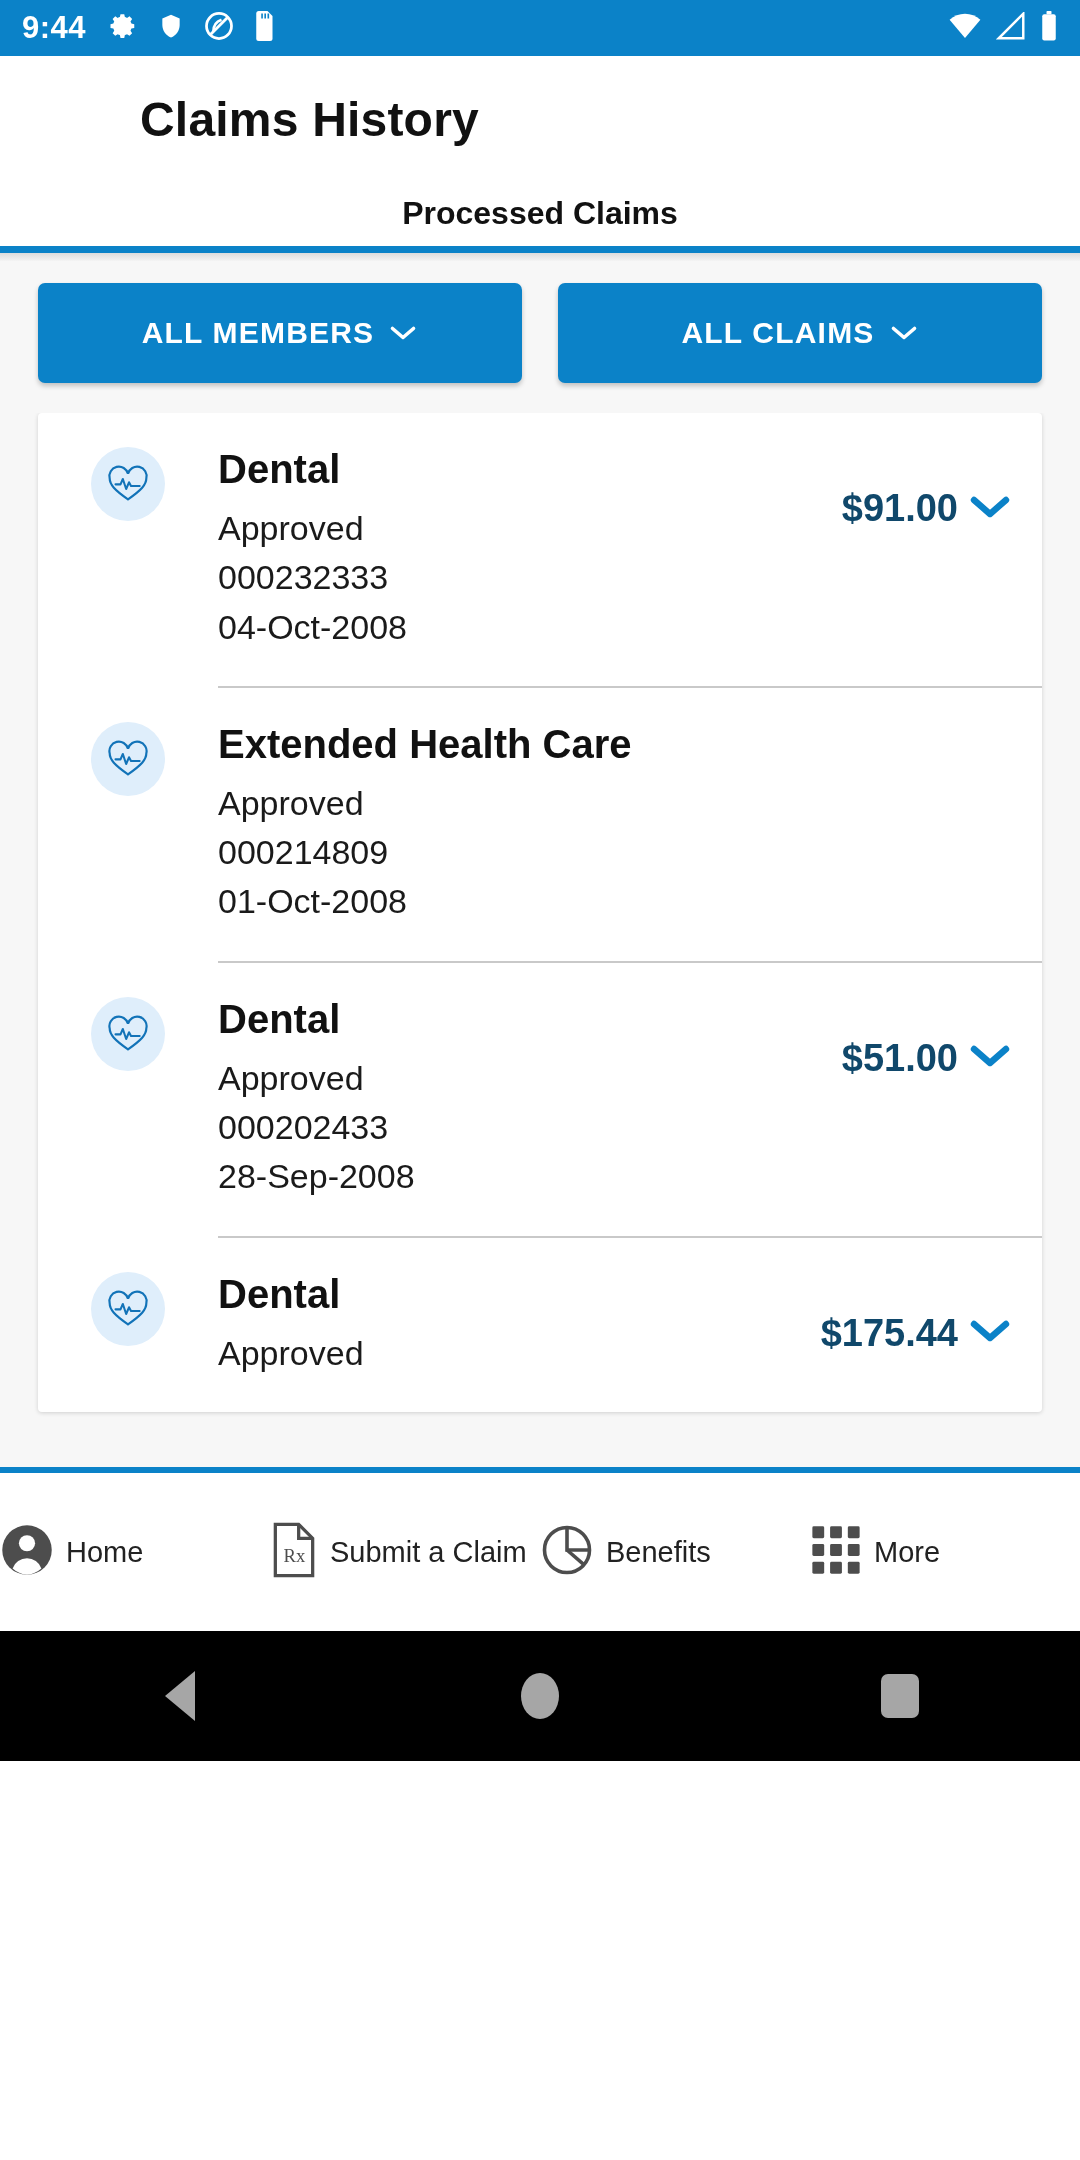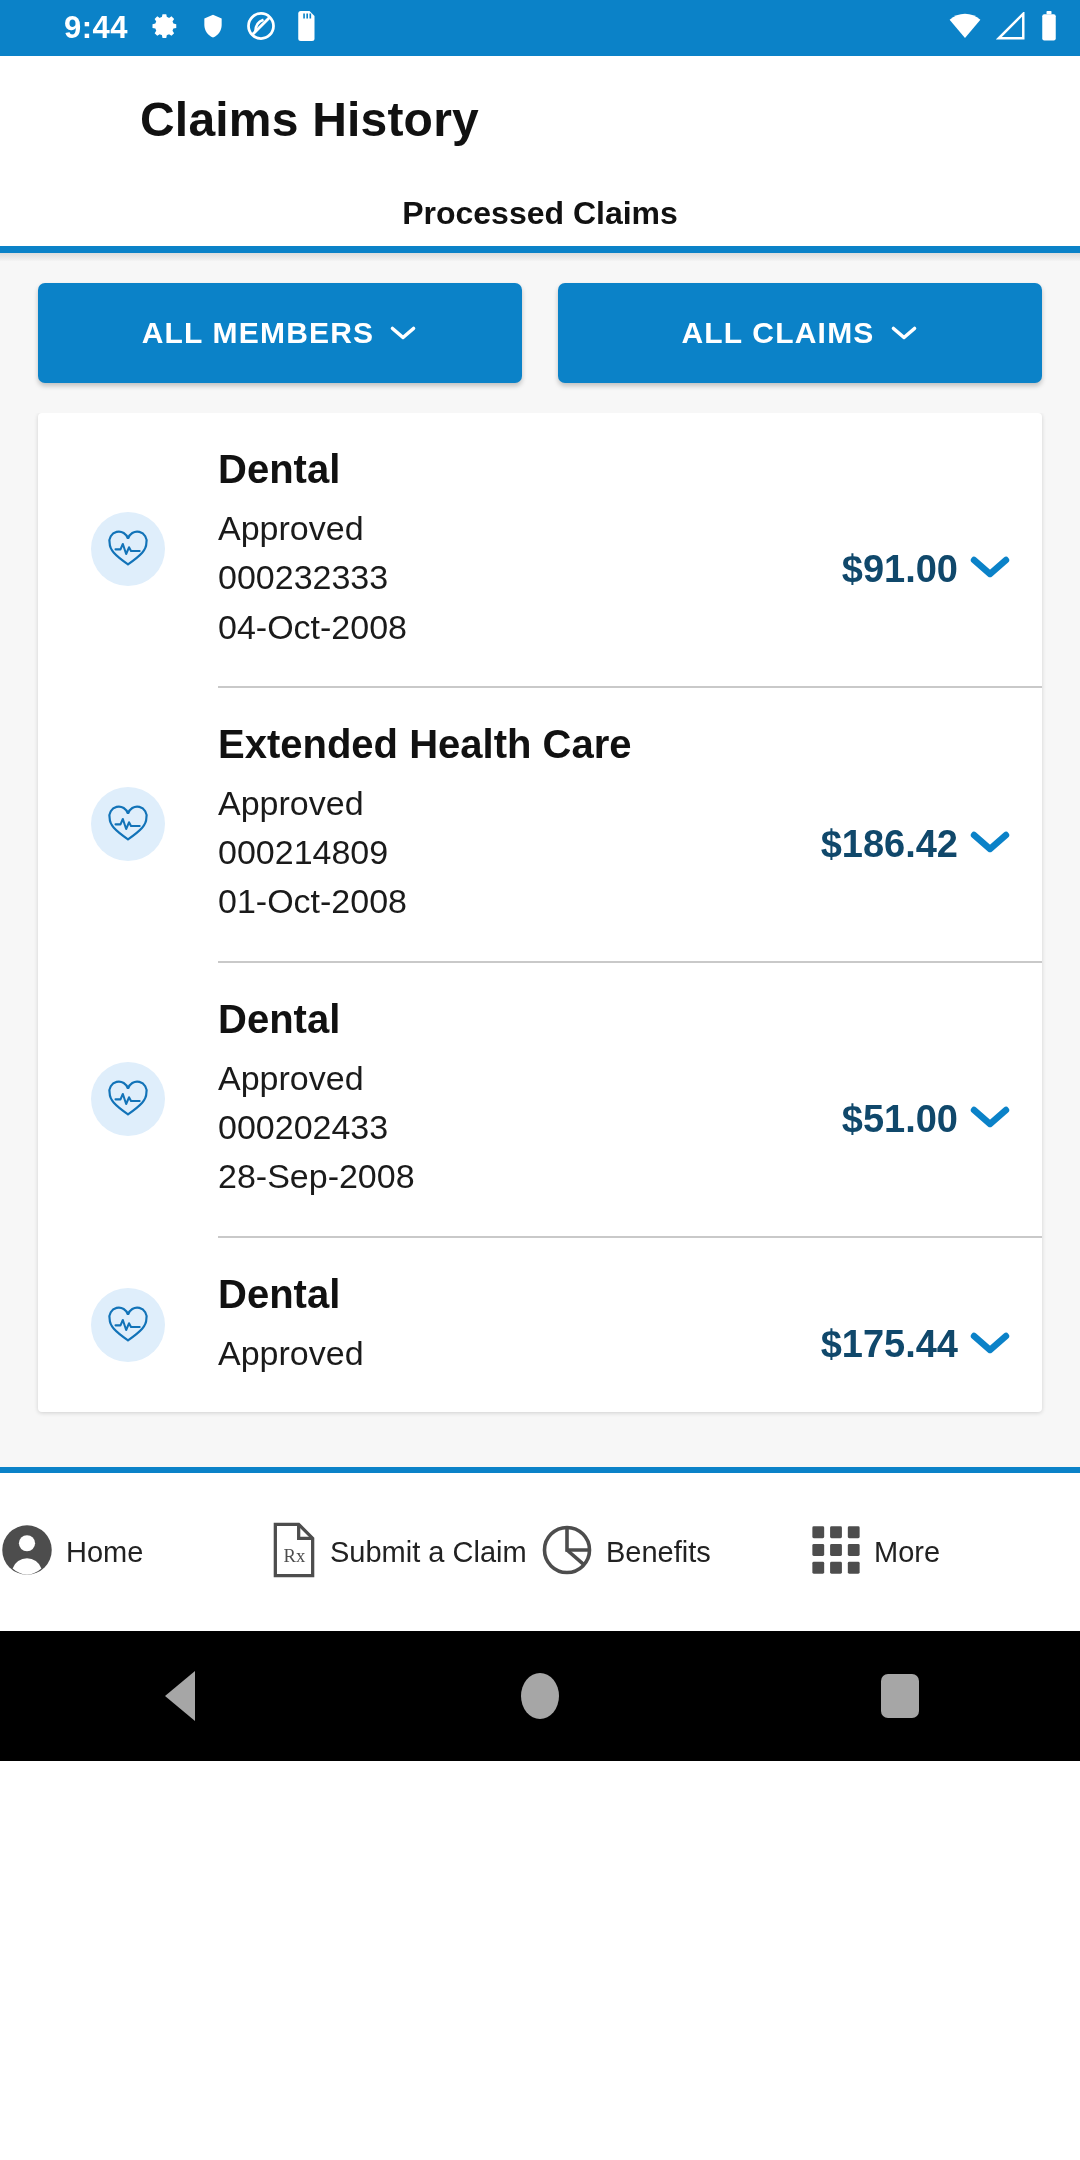--- a/index.html
+++ b/index.html
@@ -8,21 +8,21 @@
     font-family:"Liberation Sans", sans-serif;
     background:#ffffff;
     overflow:hidden;
   }
 
   
   .statusbar{
     height:56px; background:#0B82C8; color:#fff;
     display:flex; align-items:center; padding:0 22px;
   }
-  .sb-time{ font-size:31px; font-weight:600; letter-spacing:.5px;margin-left:42px; }
+  .sb-time{ font-size:31px; font-weight:600; letter-spacing:.5px; }
   .sb-left-icons{ display:flex; align-items:center; gap:20px; margin-left:22px; }
   .sb-spacer{ flex:1; }
   .sb-right-icons{ display:flex; align-items:center; gap:14px; }
 
   
   .title-wrap{ padding:36px 0 26px 92px; background:#fff; }
   .page-title{ font-size:48px; font-weight:700; color:#111; letter-spacing:.2px;margin-left:48px; }
 
   
   .tabs{ display:flex; background:#fff; height:80px; }
@@ -56,21 +56,21 @@
   .list-area{
     background:#f7f7f7; height:1054px; position:relative; overflow:hidden;
     padding:0 38px;
   }
   .card{
     background:#fff; border-radius:4px;
     box-shadow:0 1px 4px rgba(0,0,0,.16);
     overflow:hidden;
   }
   .claim-row{
-    display:flex; align-items:center;
+    display:flex; align-items:flex-start;
     padding:34px 30px 34px 0;
     position:relative;
   }
   .claim-icon-cell{
     width:180px; display:flex; align-items:center; justify-content:center;
     flex:0 0 180px;
   }
   .icon-circle{
     width:74px; height:74px; border-radius:50%;
     background:#dfeefb; display:flex; align-items:center; justify-content:center;
@@ -229,28 +229,20 @@
             <path d="M13 21.2C5 15.6 2 12.4 2 8.6A5.3 5.3 0 0113 5.9 5.3 5.3 0 0124 8.6c0 3.8-3 7-11 12.6z"></path>
             <path d="M5.5 12.2h3l1.4-3.2 2 6 1.7-4 1.2 2.2h5.2" stroke-width="1.25" stroke-linecap="round" stroke-linejoin="round"></path>
           </svg>
         </div>
       </div>
       <div class="claim-body">
         <div class="claim-type">Extended Health Care</div>
         <div class="claim-meta">Approved</div>
         <div class="claim-meta">000214809</div>
         <div class="claim-meta">01-Oct-2008</div>
-      </div>
-      <div class="claim-right">
-        <span class="claim-amount">$186.42</span>
-        <span>
-          <svg width="44" height="28" viewBox="0 0 22 14" fill="none" stroke="#0B82C8" stroke-width="3.2" stroke-linecap="round" stroke-linejoin="round">
-              <path d="M3 3.5l8 7 8-7"></path>
-            </svg>
-        </span>
       </div>
     </div>
 
     <div class="divider"></div>
 
     <div class="claim-row">
       <div class="claim-icon-cell">
         <div class="icon-circle">
           <svg width="44" height="40" viewBox="0 0 26 24" fill="none" stroke="#1273B8" stroke-width="1.3">
             <path d="M13 21.2C5 15.6 2 12.4 2 8.6A5.3 5.3 0 0113 5.9 5.3 5.3 0 0124 8.6c0 3.8-3 7-11 12.6z"></path>

